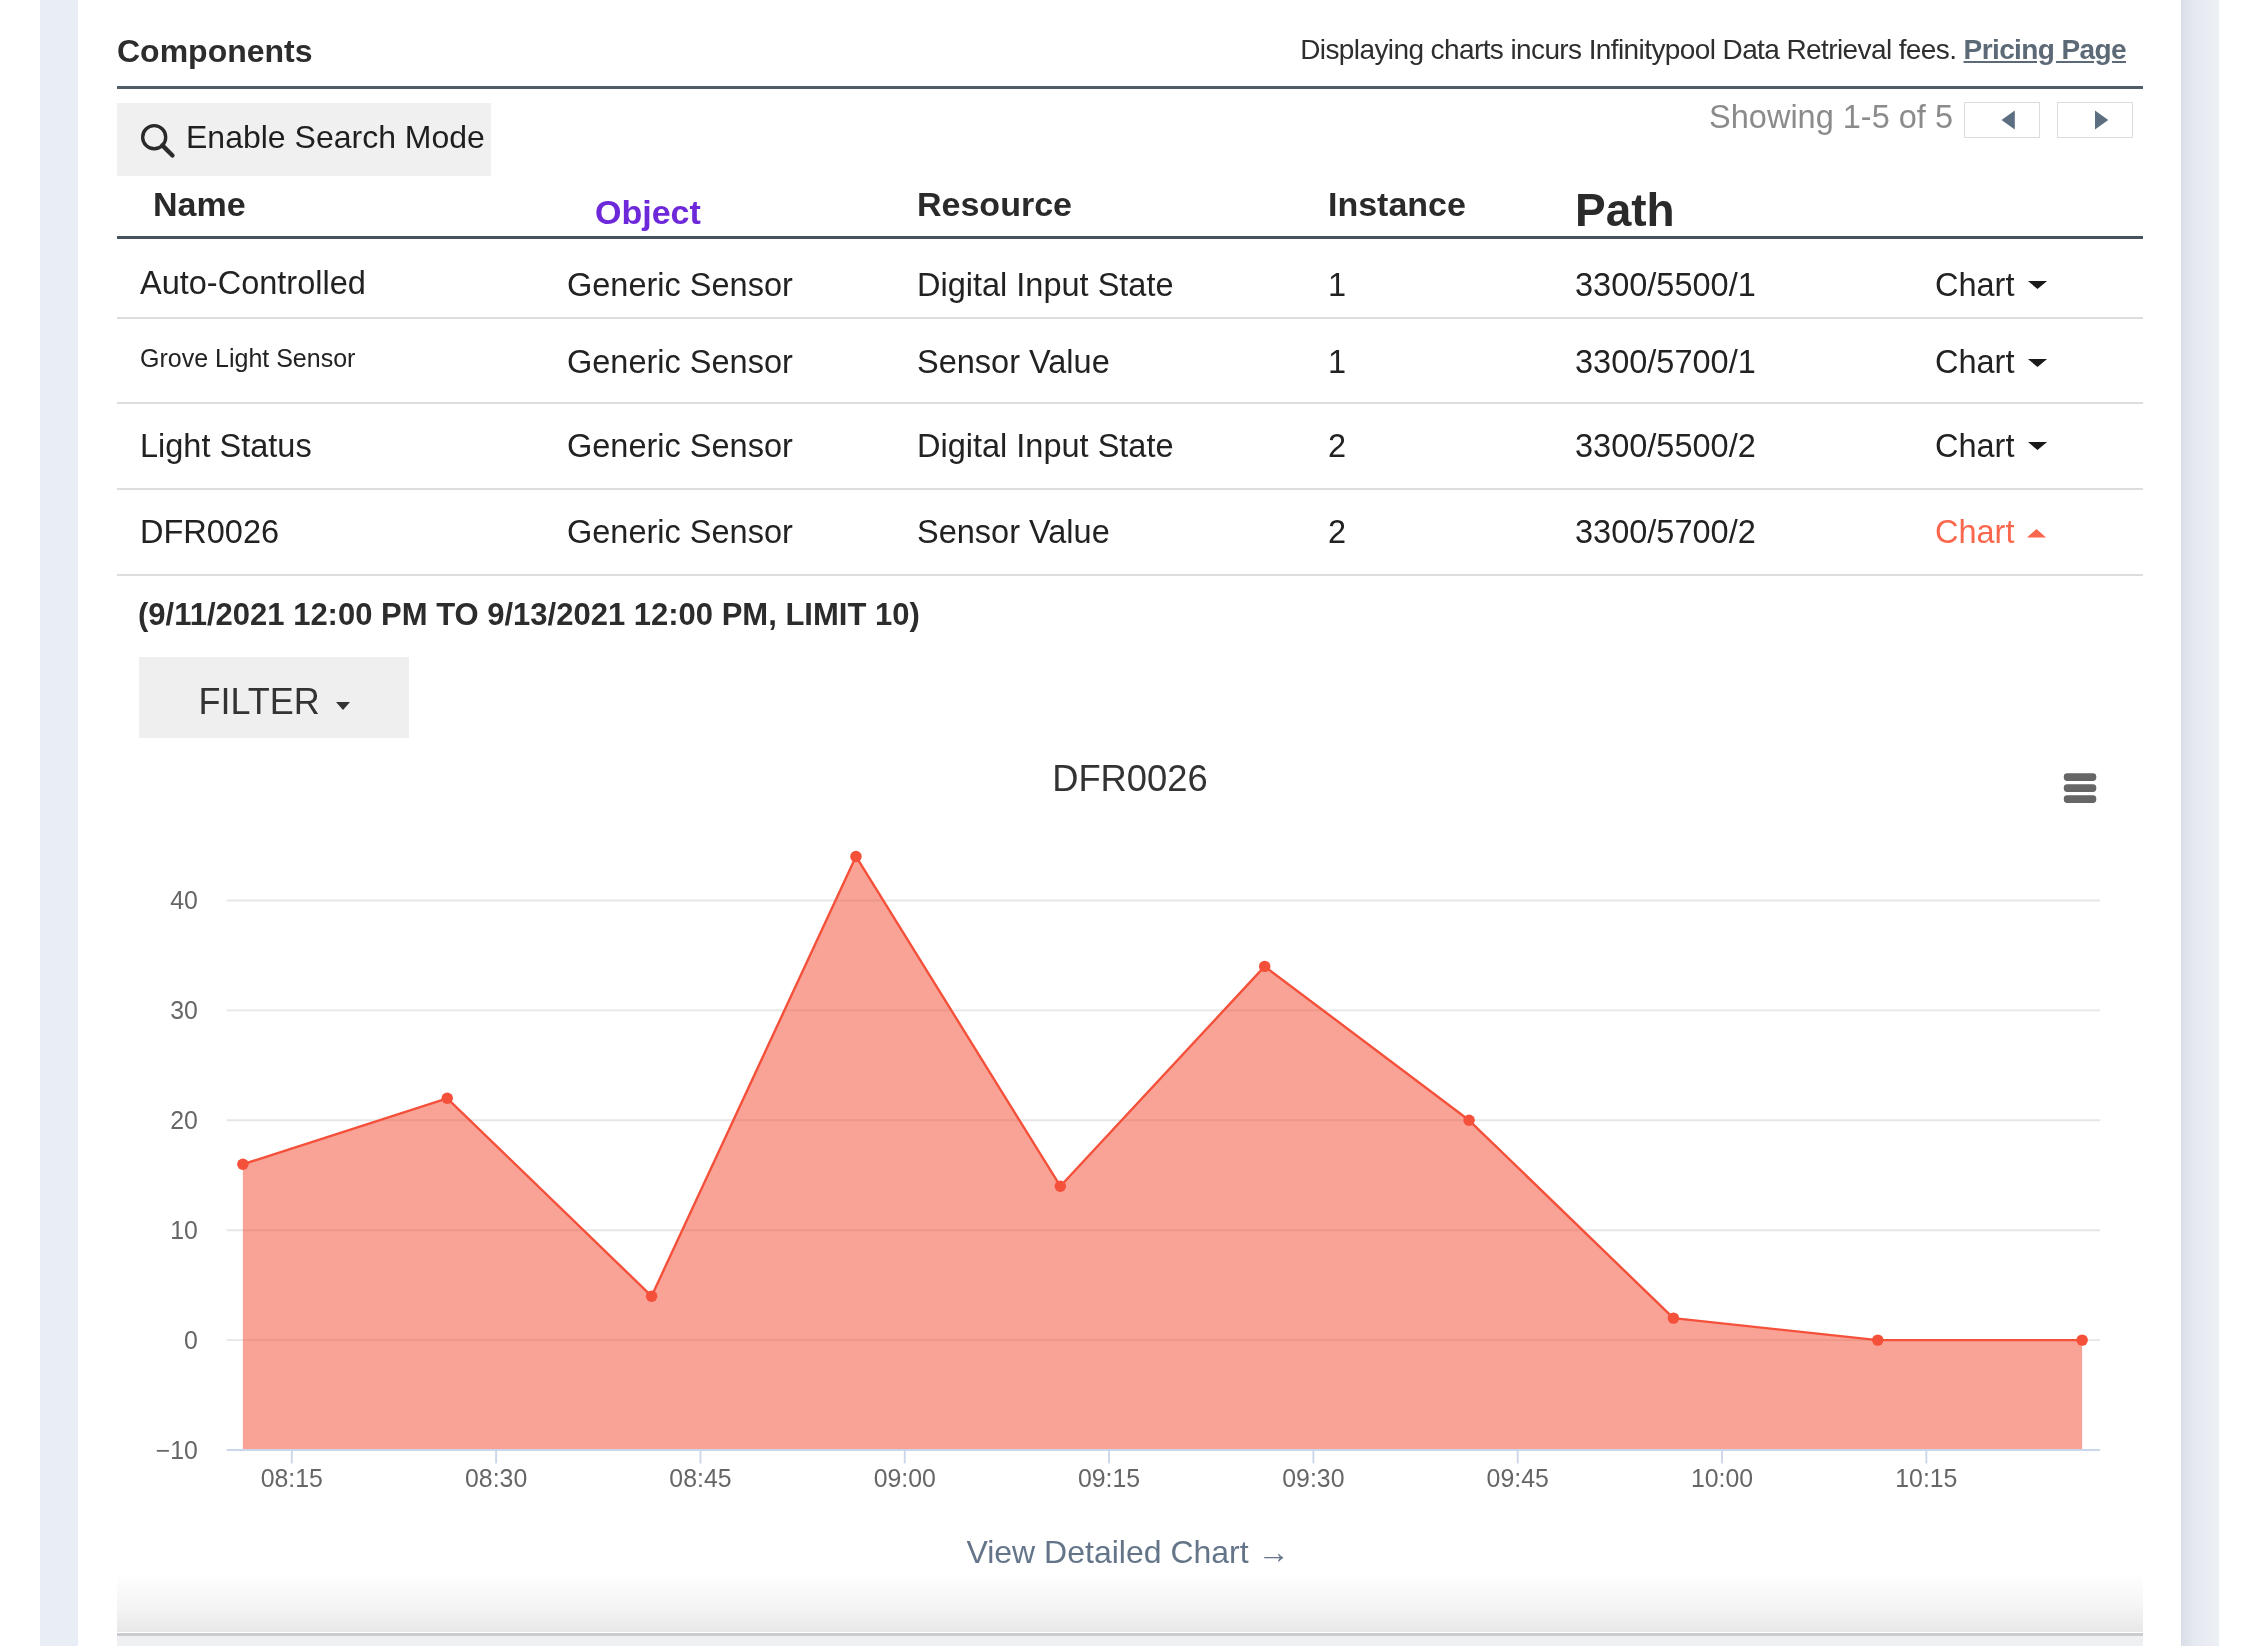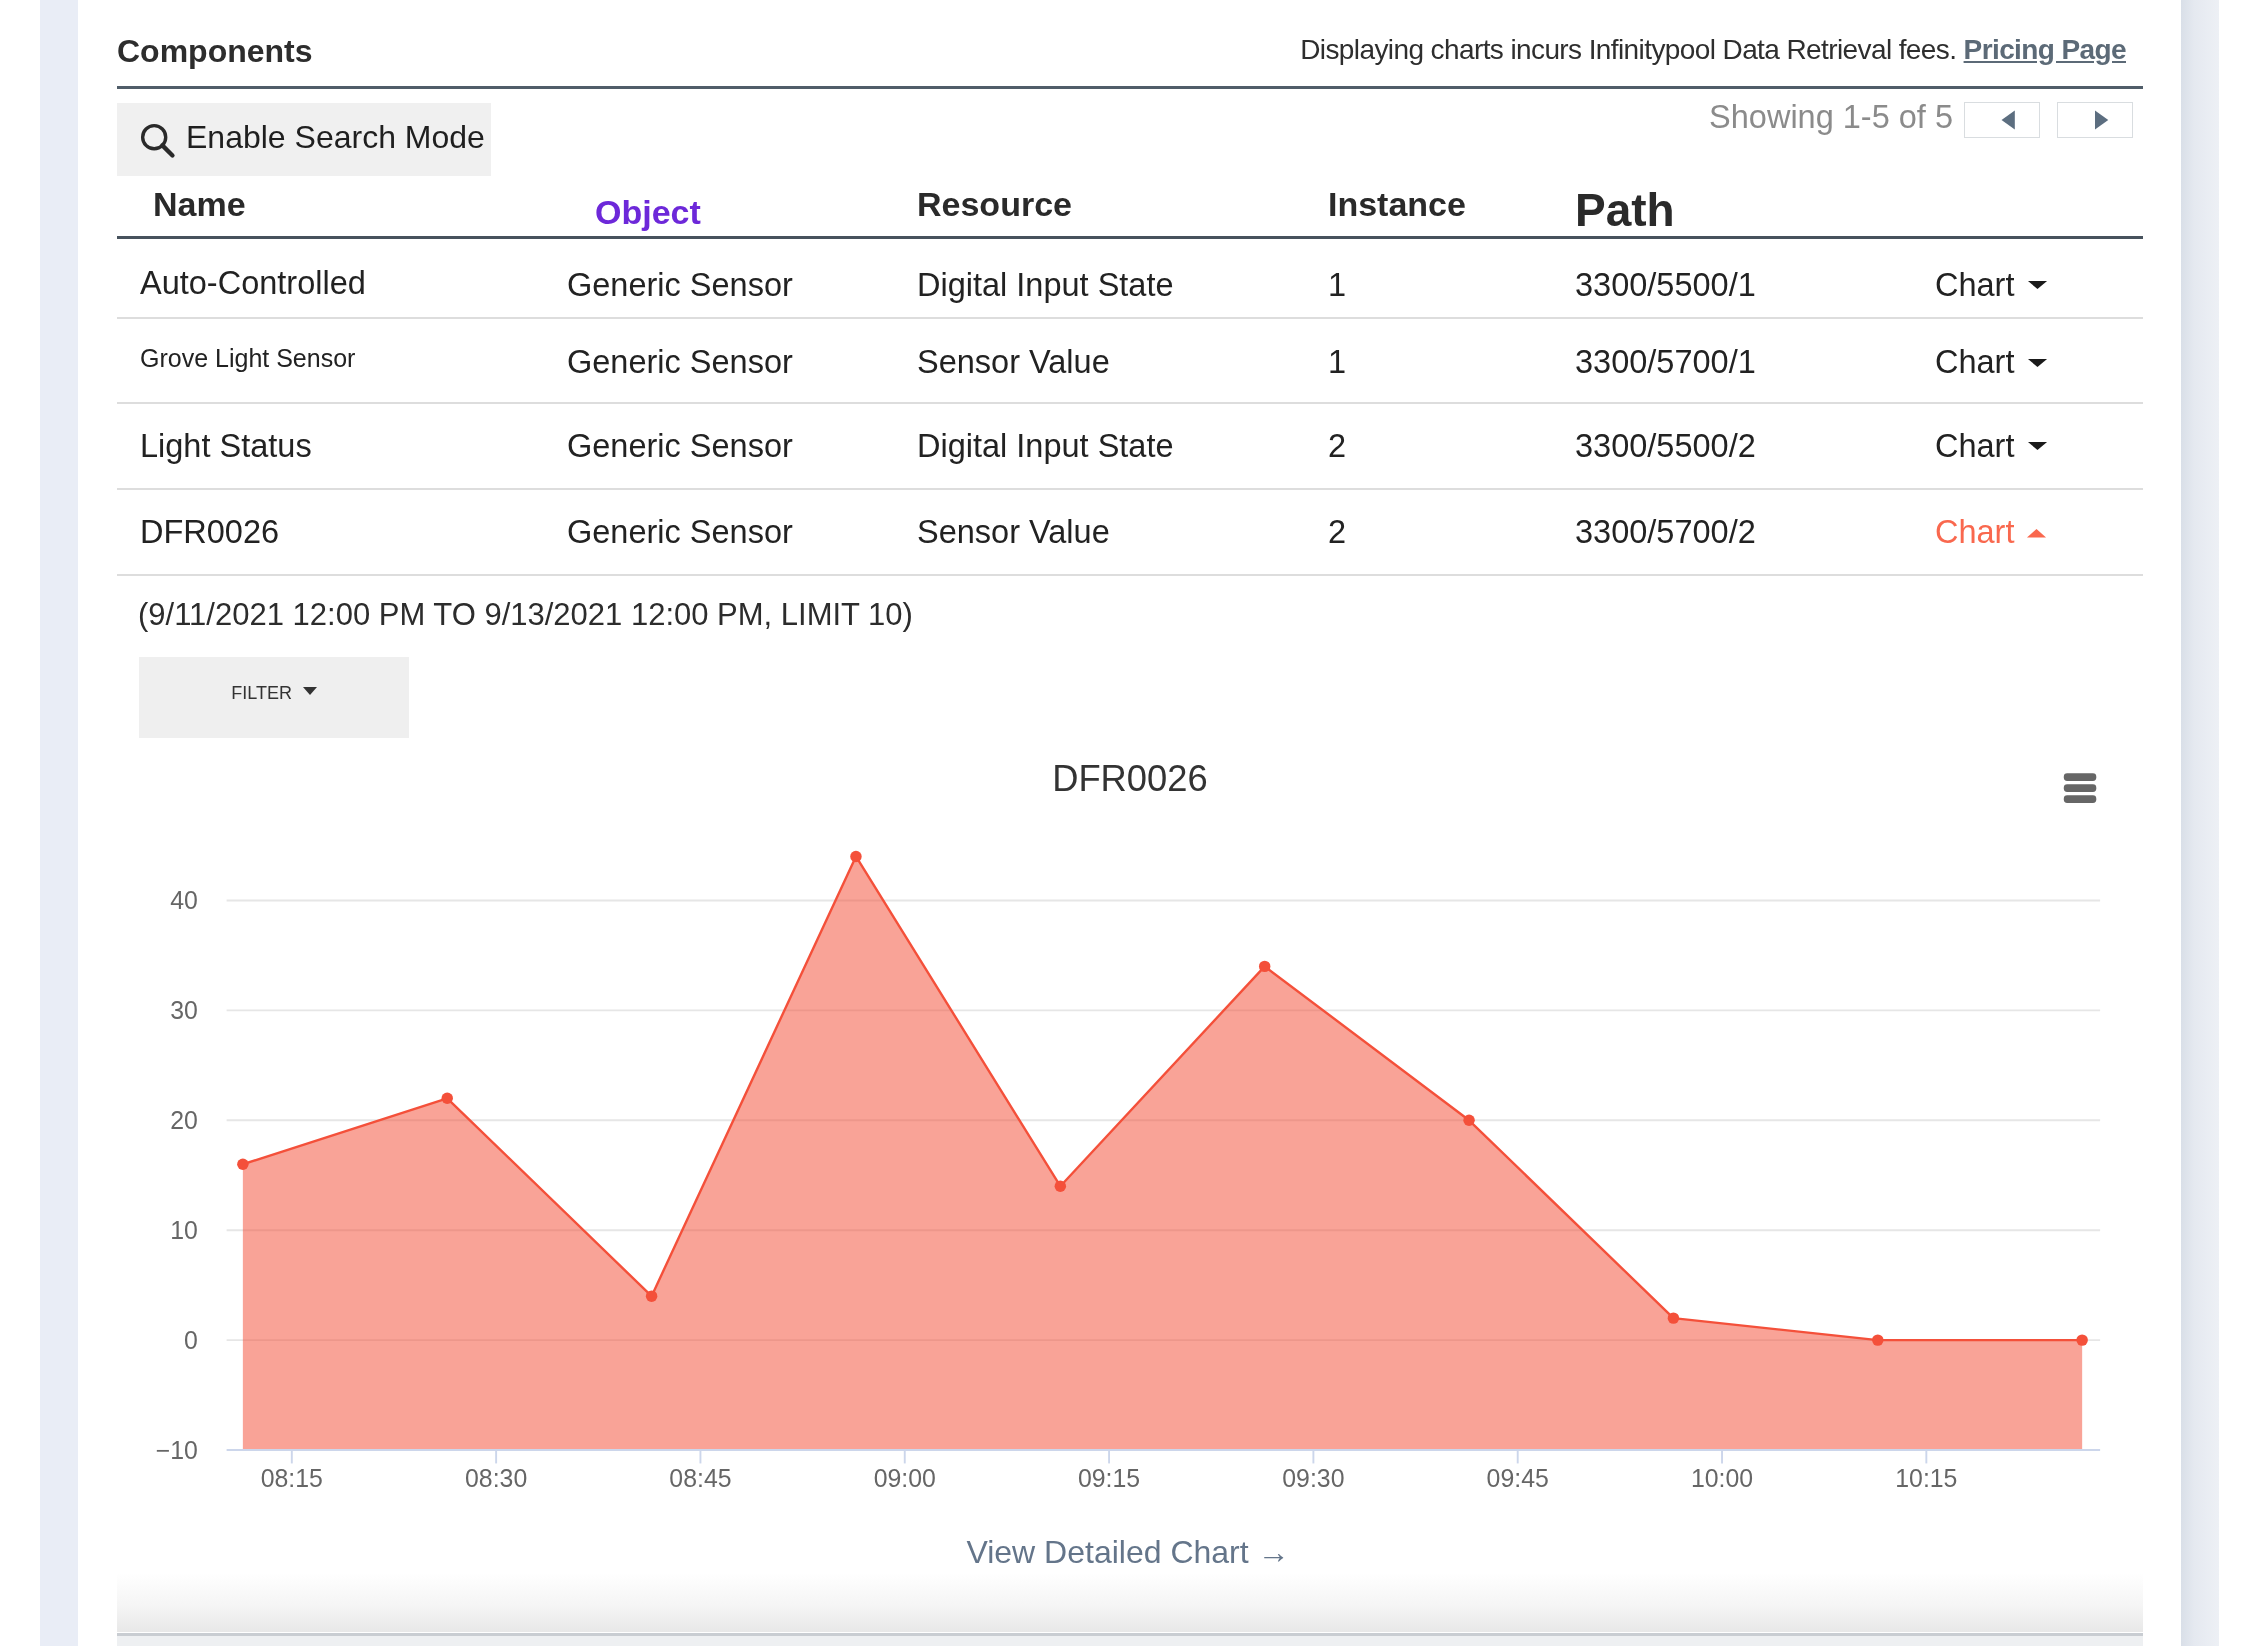--- a/index.html
+++ b/index.html
@@ -81,23 +81,23 @@
   <div class="abs cell" style="left:140px; top:516px; font-size:32.5px; color:#222; line-height:1;">DFR0026</div>
   <div class="abs cell" style="left:567px; top:516px; font-size:32.5px; color:#222; line-height:1;">Generic Sensor</div>
   <div class="abs cell" style="left:917px; top:516px; font-size:32.5px; color:#222; line-height:1;">Sensor Value</div>
   <div class="abs cell" style="left:1328px; top:516px; font-size:32.5px; color:#222; line-height:1;">2</div>
   <div class="abs cell" style="left:1575px; top:516px; font-size:32.5px; color:#222; line-height:1;">3300/5700/2</div>
   <div class="abs cell" style="left:1935px; top:516px; font-size:32.5px; color:#f9684e; line-height:1;">Chart</div>
   <svg class="abs" style="left:2026px; top:528px;" width="21" height="10.5" viewBox="0 0 22 11">
       <path d="M11 1 L21 10 L1 10 Z" fill="#f9684e"></path>
     </svg>
 
-  <div class="abs" id="dateLine" style="left:138px; top:599px; font-size:31px; font-weight:normal; color:#2c2c2c; line-height:1;">(9/11/2021 12:00 PM TO 9/13/2021 12:00 PM, LIMIT 10)</div>
+  <div class="abs" id="dateLine" style="left:138px; top:599px; font-size:31px; font-weight:bold; color:#2c2c2c; line-height:1;">(9/11/2021 12:00 PM TO 9/13/2021 12:00 PM, LIMIT 10)</div>
   <div class="abs" style="left:139px; top:657px; width:270px; height:81px; background:#efefef;"></div>
-  <div class="abs" id="filterTxt" style="left:139px; top:684px; width:270px; text-align:center; font-size:18px; color:#333; line-height:1;">FILTER <span style="display:inline-block; vertical-align:3.8px; margin-left:5.7px; width:0; height:0; border-left:7.6px solid transparent; border-right:7.6px solid transparent; border-top:8.6px solid #333;"></span></div>
+  <div class="abs" id="filterTxt" style="left:139px; top:684px; width:270px; text-align:center; font-size:36px; color:#333; line-height:1;">FILTER <span style="display:inline-block; vertical-align:3.8px; margin-left:5.7px; width:0; height:0; border-left:7.6px solid transparent; border-right:7.6px solid transparent; border-top:8.6px solid #333;"></span></div>
 
   <svg class="abs" style="left:0; top:0;" width="2256" height="1646" viewBox="0 0 2360 1722">
     <text x="1182" y="828" text-anchor="middle" font-size="38" fill="#333333" font-family="Liberation Sans">DFR0026</text>
     <g fill="#666666">
       <rect x="2159" y="809" width="34" height="8" rx="3.5"></rect>
       <rect x="2159" y="820.5" width="34" height="8" rx="3.5"></rect>
       <rect x="2159" y="832" width="34" height="8" rx="3.5"></rect>
     </g>
     <g stroke="#e6e6e6" stroke-width="2">
       <line x1="237" y1="942" x2="2197" y2="942"></line>

